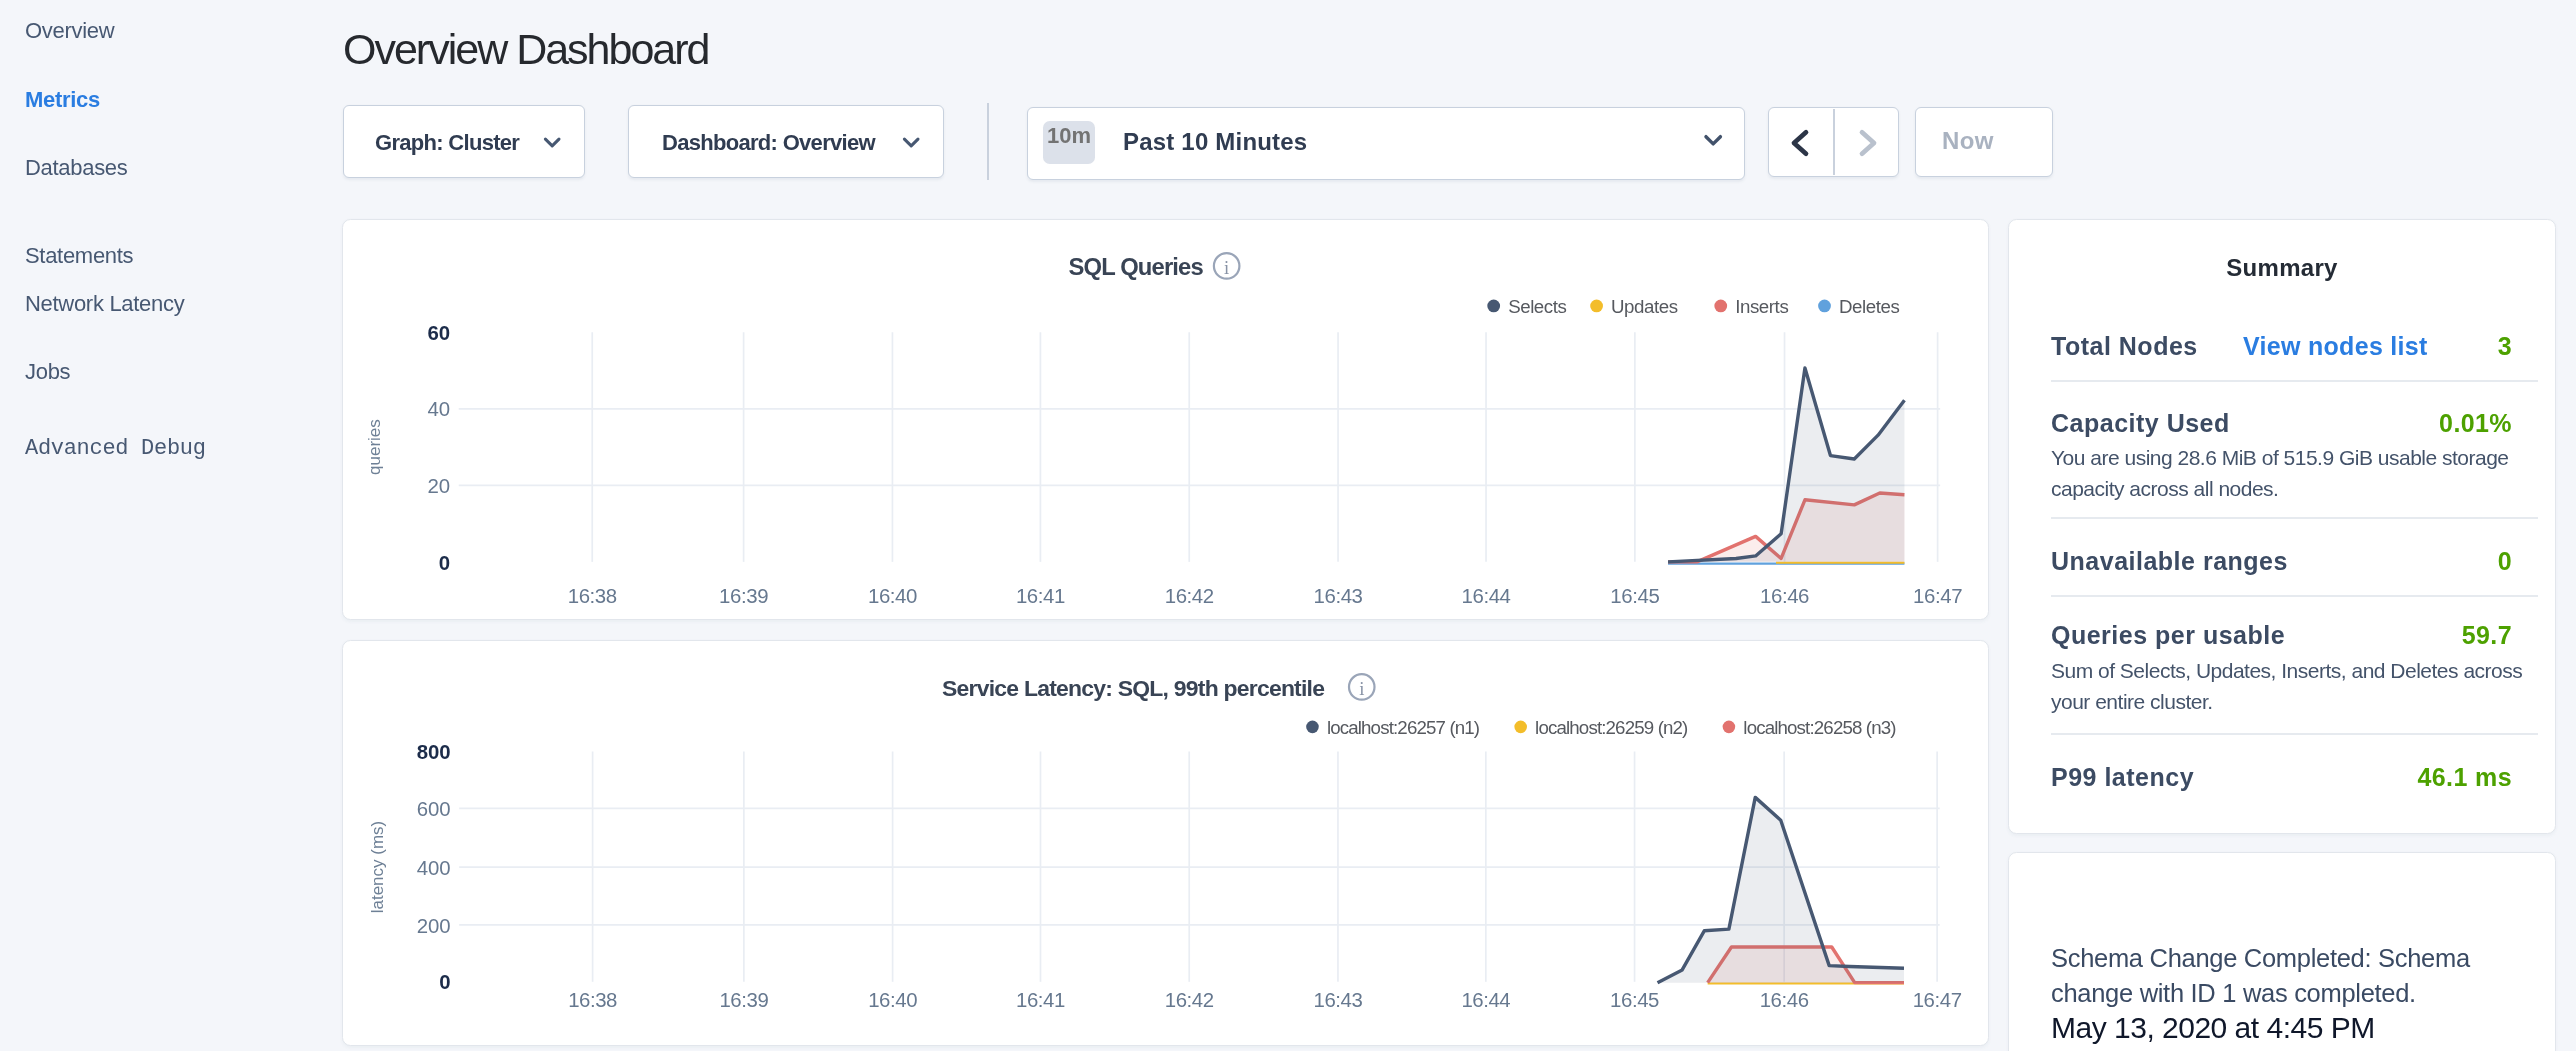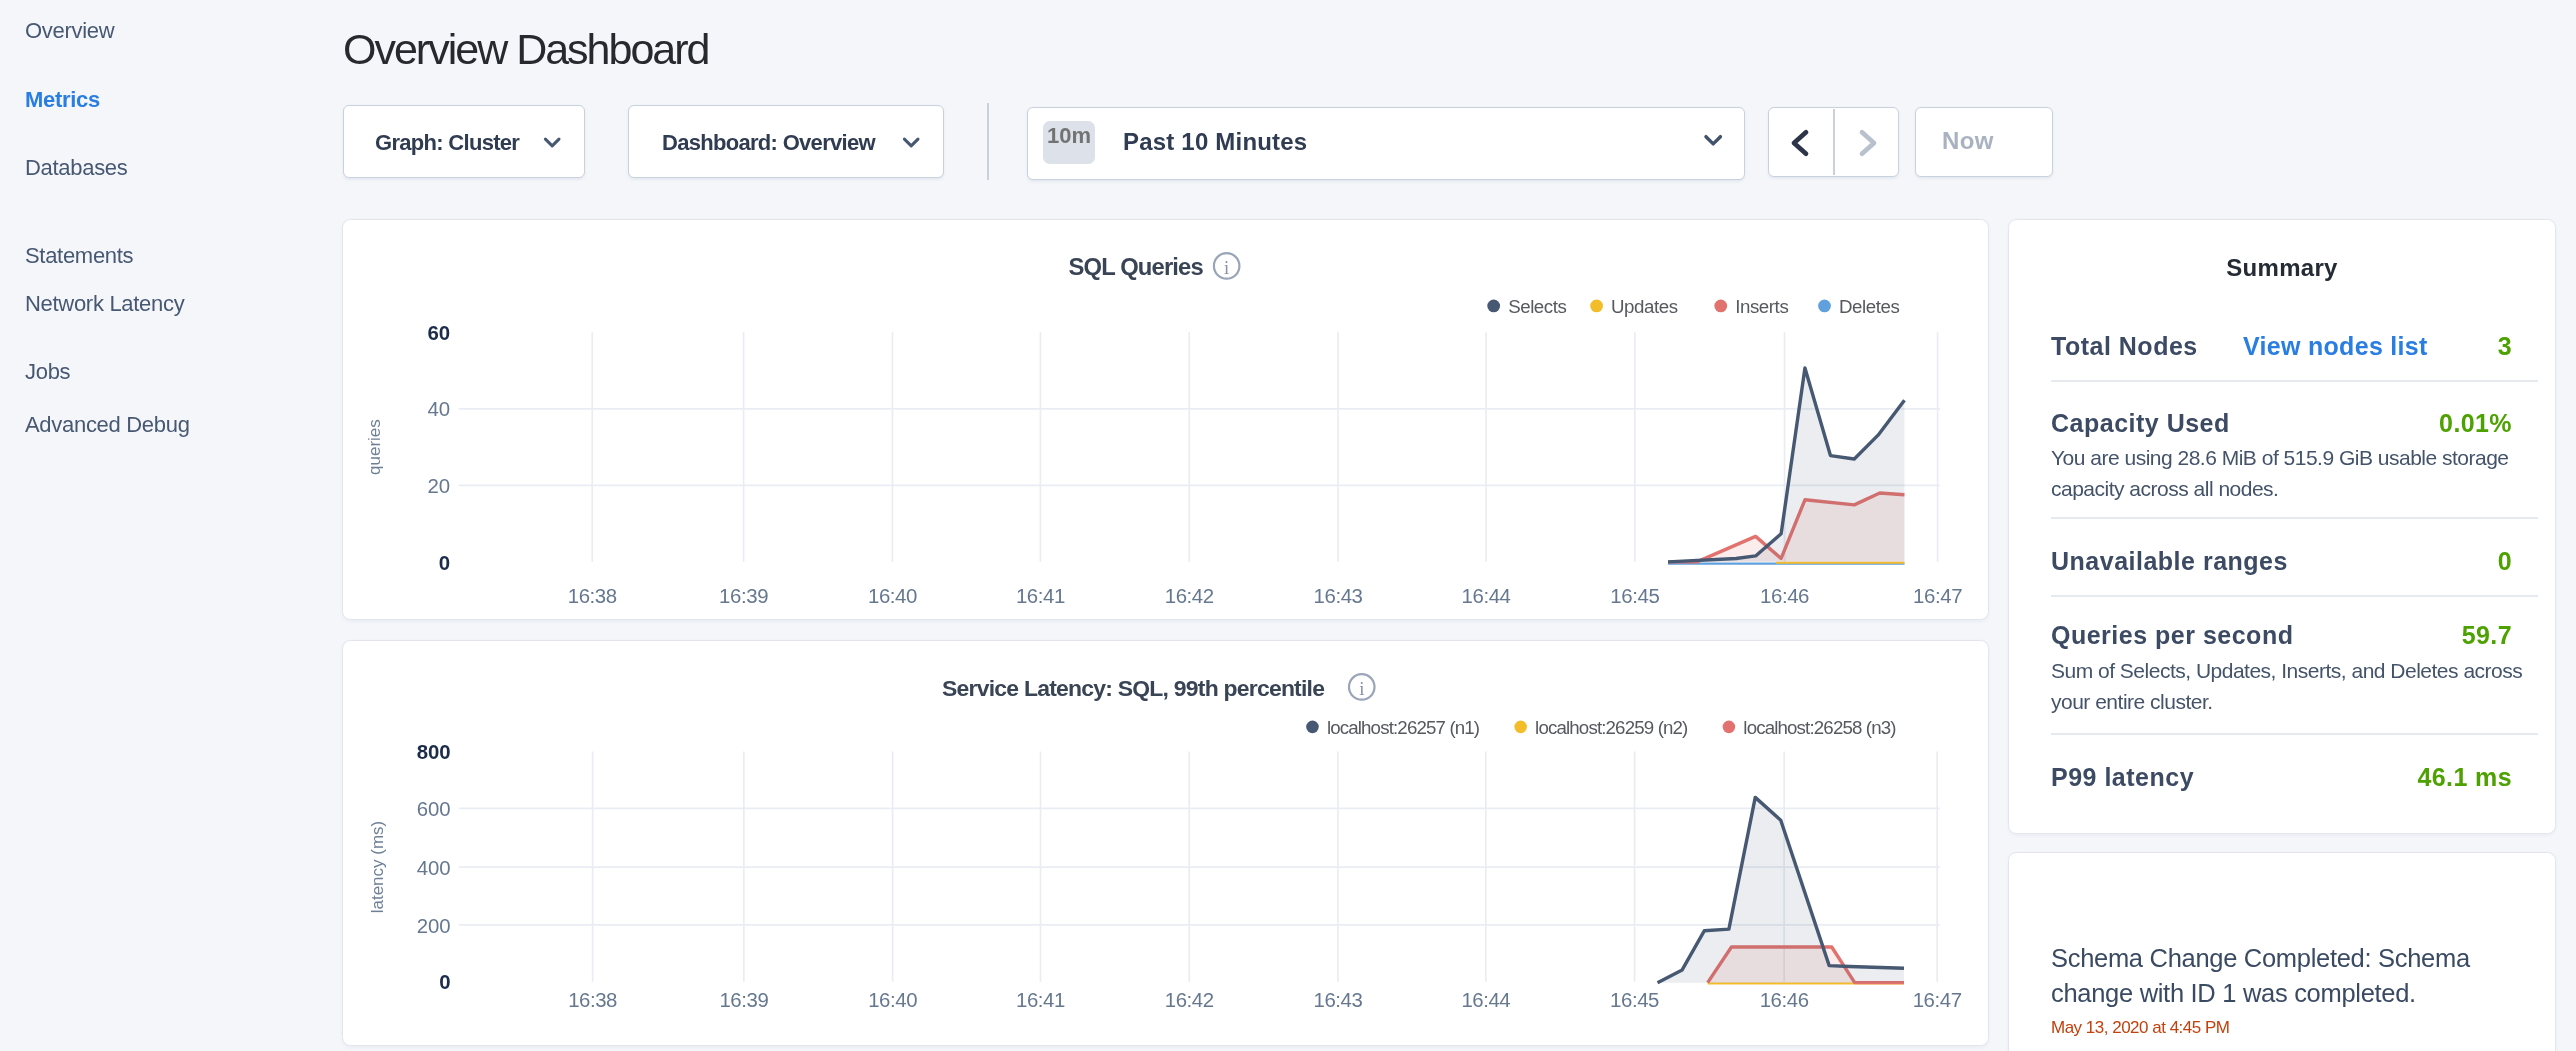--- a/index.html
+++ b/index.html
@@ -34,21 +34,21 @@
 </head>
 <body>
 <div id="page">
 
   <div class="nav-item" style="top:31px;">Overview</div>
   <div class="nav-item active" style="top:100px;">Metrics</div>
   <div class="nav-item" style="top:168px;">Databases</div>
   <div class="nav-item" style="top:236px;margin-top:20px;">Statements</div>
   <div class="nav-item" style="top:304px;">Network Latency</div>
   <div class="nav-item" style="top:372px;">Jobs</div>
-  <div class="nav-item" style="top:425px;">Advanced Debug</div>
+  <div class="nav-item" style="top:448px;font-family:Liberation Mono, monospace;">Advanced Debug</div>
 
   <div id="h1">Overview Dashboard</div>
 
   <div class="btn" style="left:343px; top:105px; width:242px; height:73px;"></div>
   <div class="btn-label" style="left:375px; top:130px; font-size:22px; letter-spacing:-0.7px;">Graph: Cluster</div>
   <div class="chev" style="left:542px; top:134px;">
       <svg width="20.4" height="17" viewBox="0 0 24 20">
         <path d="M4 6 L12 14 L20 6" fill="none" stroke="#475872" stroke-width="3.6" stroke-linecap="round" stroke-linejoin="round"></path>
       </svg>
     </div>
@@ -192,27 +192,27 @@
     <div class="row-link" style="left:202px; top:126px;">View nodes list</div>
     <div class="row-value" style="top:126px;">3</div>
     <div class="divider" style="top:160px;"></div>
     <div class="row-label" style="top:203px;">Capacity Used</div>
     <div class="row-value" style="top:203px;">0.01%</div>
     <div class="para" style="top:222px;">You are using 28.6 MiB of 515.9 GiB usable storage capacity across all nodes.</div>
     <div class="divider" style="top:297px;"></div>
     <div class="row-label" style="top:341px;">Unavailable ranges</div>
     <div class="row-value" style="top:341px;">0</div>
     <div class="divider" style="top:375px;"></div>
-    <div class="row-label" style="top:415px;">Queries per second</div>
+    <div class="row-label" style="top:415px;">Queries per usable</div>
     <div class="row-value" style="top:415px;">59.7</div>
     <div class="para" style="top:435px;">Sum of Selects, Updates, Inserts, and Deletes across your entire cluster.</div>
     <div class="divider" style="top:513px;"></div>
     <div class="row-label" style="top:557px;">P99 latency</div>
     <div class="row-value" style="top:557px;">46.1 ms</div>
   </div>
 
   <div class="panel" style="left:2008px; top:852px; width:548px; height:235px;">
     <div class="para" style="top:88px; font-size:25.5px; line-height:35px; color:#3a4a63; width:476px; letter-spacing:-0.3px;">Schema Change Completed: Schema change with ID 1 was completed.</div>
-    <div class="para" style="top:159px; color:#c2410c; font-size:17px; letter-spacing:-0.5px;">May 13, 2020 at 4:45 PM</div>
+    <div class="para" style="top:159px; color:#0f172a; font-size:30px; letter-spacing:-0.5px;">May 13, 2020 at 4:45 PM</div>
   </div>
 
 </div>
 
 
 </body></html>

